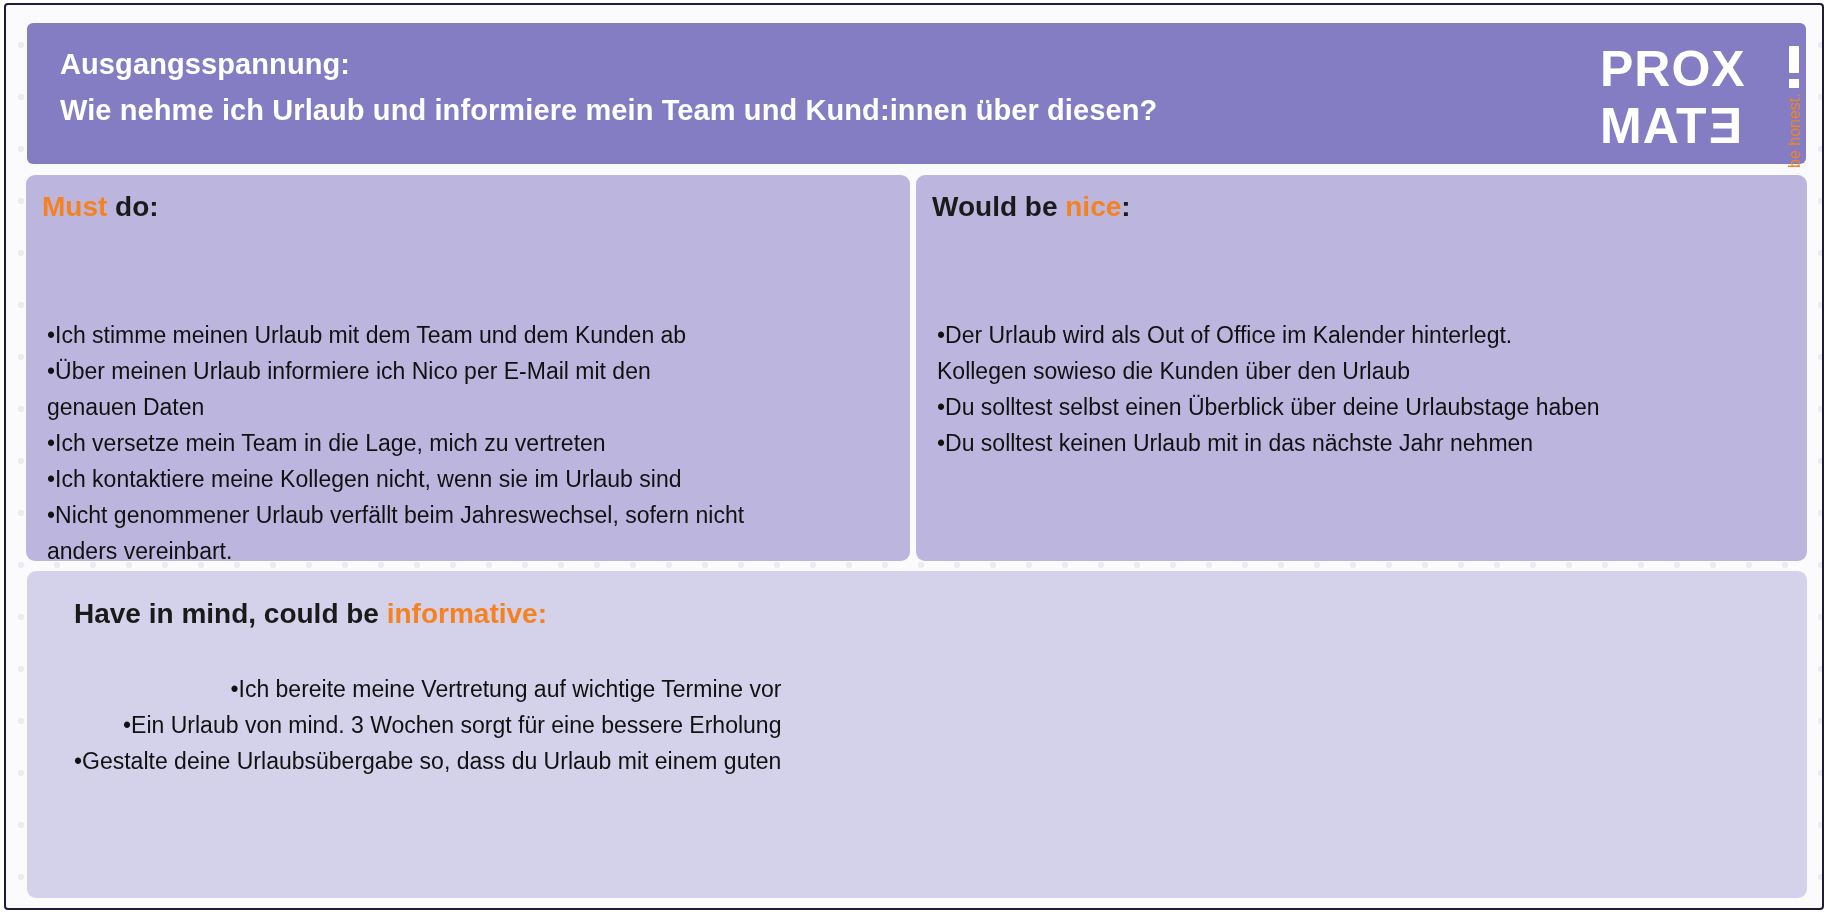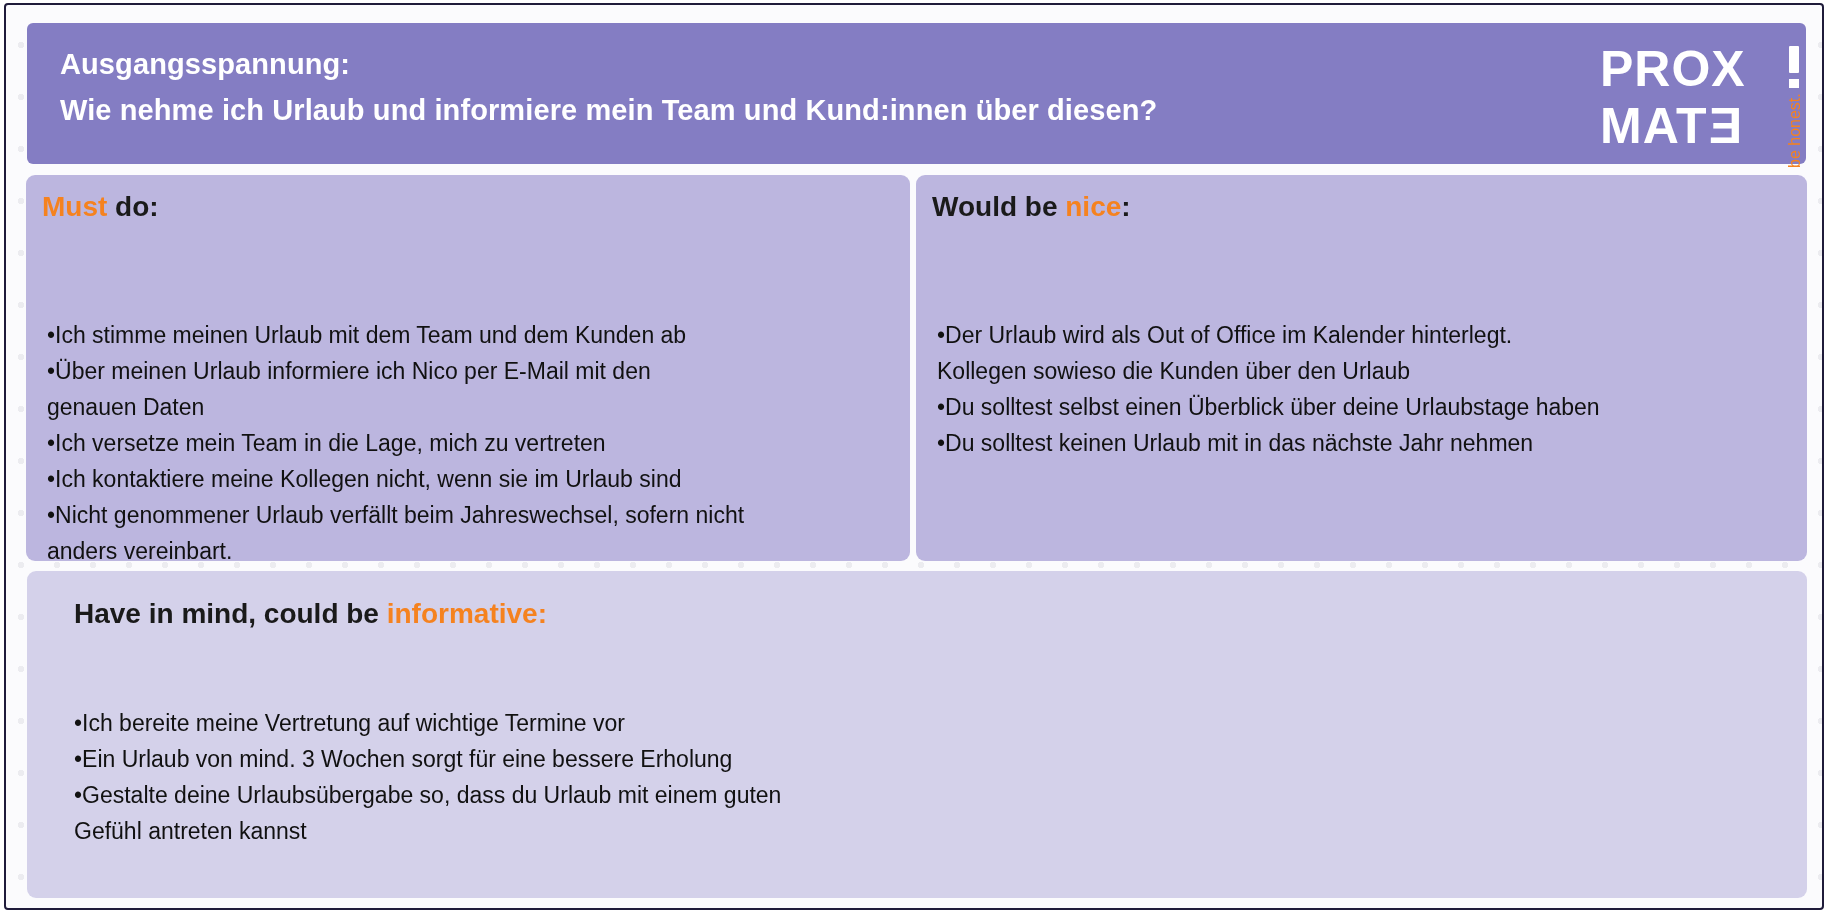--- a/index.html
+++ b/index.html
@@ -56,21 +56,21 @@
   .panel-title {
     position: absolute; font-weight: bold; font-size: 28px; line-height: 36px;
     color: #1a1a1a; white-space: nowrap;
   }
   .must .panel-title, .nice .panel-title { left: 16px; top: 14px; }
   .mind .panel-title { left: 47px; top: 25px; }
   .accent { color: #f5821f; }
 
   .bullets { position: absolute; font-size: 23px; line-height: 36px; color: #111111; white-space: nowrap; }
   .must .bullets, .nice .bullets { left: 21px; top: 104px; margin-top: 38px; }
-  .mind .bullets { left: 47px; top: 134px; }
+  .mind .bullets { left: 47px; top: 100px; text-align: right; }
   .line { height: 36px; }
 </style>
 </head>
 <body>
 
 <div class="slide">
 
   <div class="header">
     <div class="header-title">
       <div>Ausgangsspannung:</div>
@@ -107,17 +107,16 @@
       <div class="line">•Du solltest keinen Urlaub mit in das nächste Jahr nehmen</div>
     </div>
   </div>
 
   <div class="panel mind">
     <div class="panel-title"><span>Have in mind, could be </span><span class="accent">informative:</span></div>
     <div class="bullets">
       <div class="line">•Ich bereite meine Vertretung auf wichtige Termine vor</div>
       <div class="line">•Ein Urlaub von mind. 3 Wochen sorgt für eine bessere Erholung</div>
       <div class="line">•Gestalte deine Urlaubsübergabe so, dass du Urlaub mit einem guten</div>
-      <div class="line">Gefühl antreten kannst</div>
     </div>
   </div>
 
 </div>
 
 </body></html>

